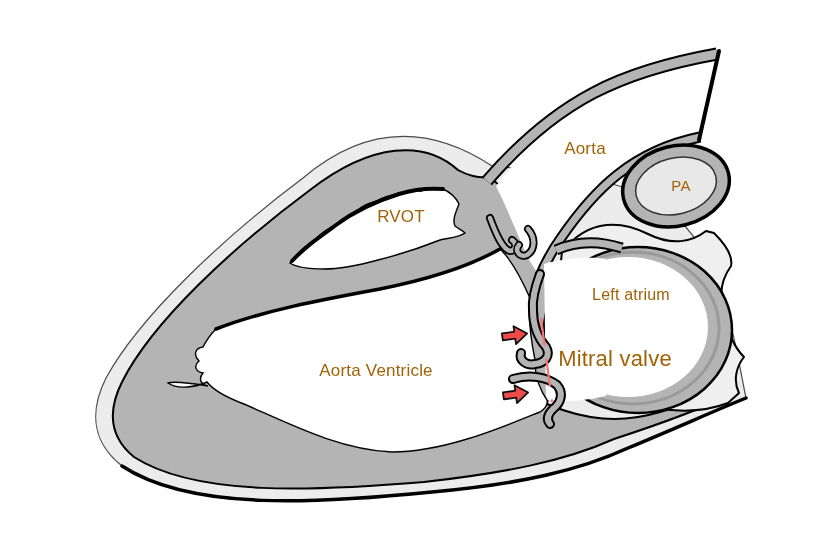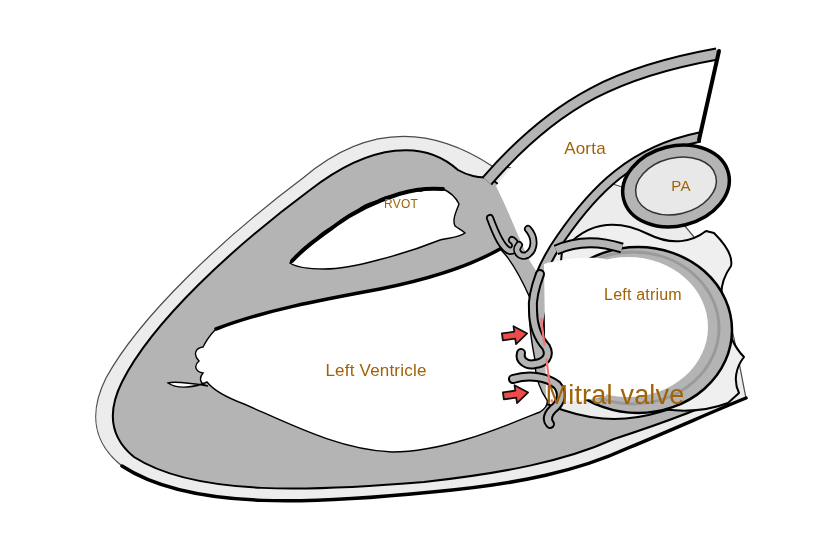--- a/index.html
+++ b/index.html
@@ -11,25 +11,25 @@
     font-family:"Liberation Sans", sans-serif;
   }
   #artwork{position:absolute;left:0;top:0;width:838px;height:559px;}
   .label{
     position:absolute;
     transform:translate(-50%,-50%);
     color:#a16207;
     white-space:nowrap;
     letter-spacing:0.2px;
   }
-  .label-rvot{left:401px;top:204px;font-size:12px;}
+  .label-rvot{left:401px;top:217px;font-size:17px;}
   .label-aorta{left:585px;top:149px;font-size:17px;}
   .label-pa{left:681px;top:185px;font-size:15px;}
-  .label-left-atrium{left:631px;top:295px;font-size:16px;margin-left:12px;}
-  .label-mitral-valve{left:615px;top:359px;font-size:27px;margin-top:36px;}
+  .label-left-atrium{left:631px;top:295px;font-size:16px;}
+  .label-mitral-valve{left:615px;top:359px;font-size:22px;}
   .label-left-ventricle{left:376px;top:371px;font-size:17px;}
 </style>
 </head>
 <body>
 
 <div id="canvas">
 
   <svg id="artwork" viewBox="0 0 838 559" xmlns="http://www.w3.org/2000/svg">
 
     <path d="M 492,166 C 425,122 362,128 303,178 C 223,238 140,316 106,378
@@ -118,14 +118,14 @@
     <g transform="translate(502,386) rotate(-8)">
       <path d="M 0,6.5 L 12.5,6.5 L 12.5,1 L 25,10 L 12.5,19 L 12.5,13.5 L 0,13.5 Z" fill="#ef4b4b" stroke="#111" stroke-width="1.8" stroke-linejoin="round"></path>
     </g>
   </svg>
 
   <div class="label label-rvot">RVOT</div>
   <div class="label label-aorta">Aorta</div>
   <div class="label label-pa">PA</div>
   <div class="label label-left-atrium">Left atrium</div>
   <div class="label label-mitral-valve">Mitral valve</div>
-  <div class="label label-left-ventricle">Left Ventricle</div>
+  <div class="label label-left-ventricle">Aorta Ventricle</div>
 </div>
 
 </body></html>

